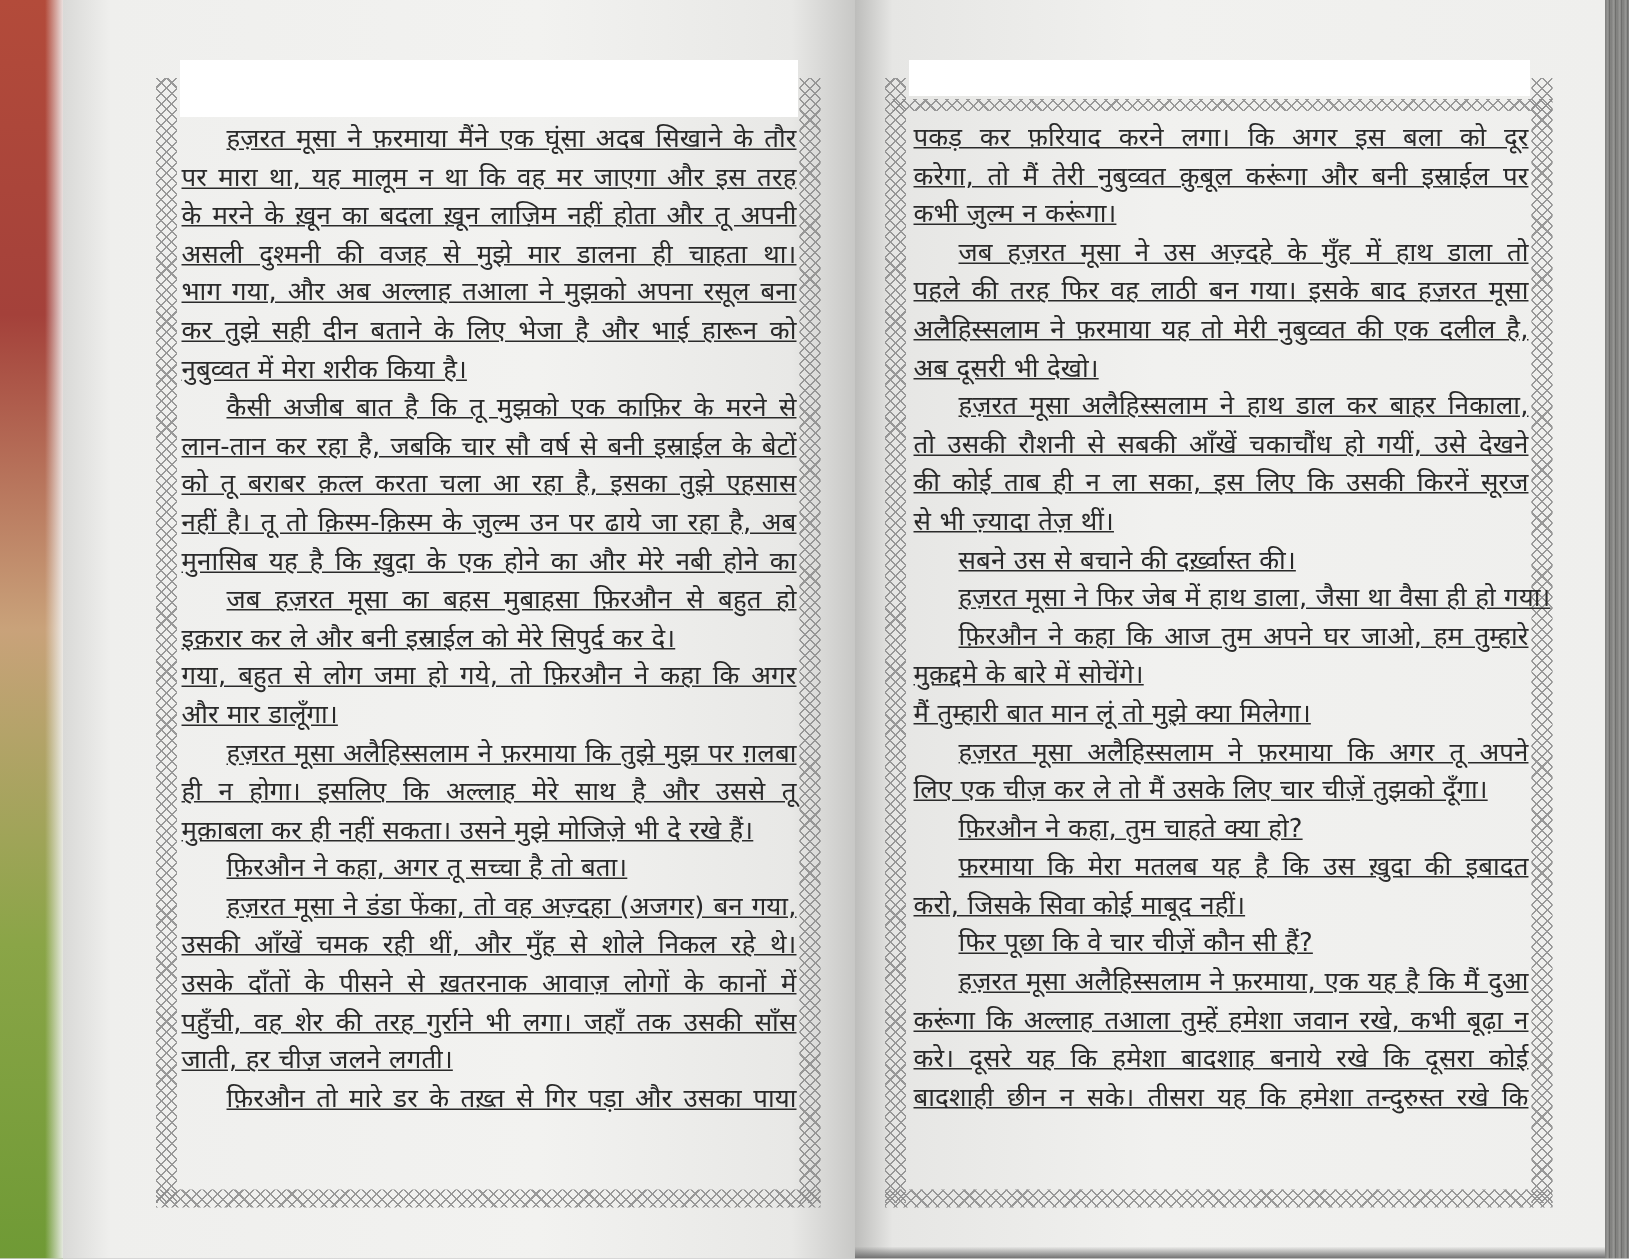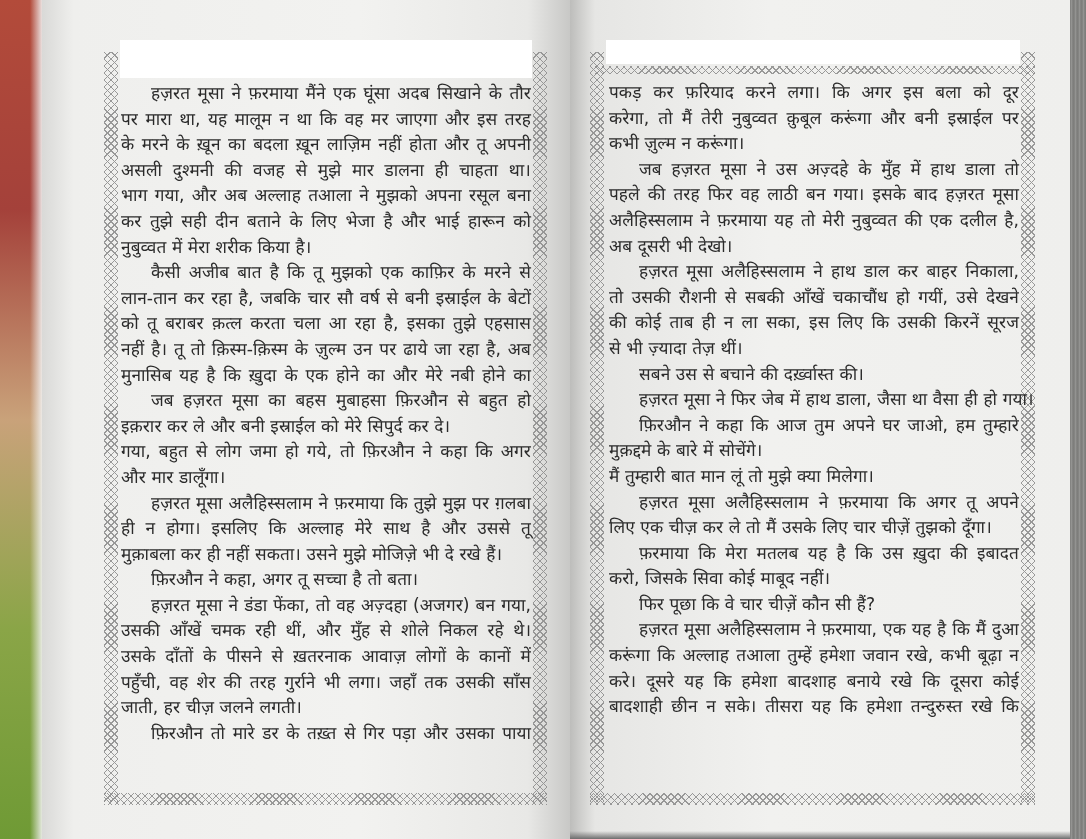--- a/index.html
+++ b/index.html
@@ -48,21 +48,21 @@
     position: absolute; background: #ffffff;
   }
   .text-block {
     position: absolute;
     color: #2a2a2a;
     font-size: 17.2px;
     line-height: 25.6px;
     text-align: justify;
     letter-spacing: 0.1px;
   }
-  .text-block .line { display: block; text-align: justify; text-align-last: justify; white-space: nowrap; height: 25.6px; }
+  .text-block .line { display: block; text-align: justify; text-align-last: justify; white-space: nowrap; height: 25.6px; text-decoration: underline; }
   .text-block .line.last { text-align-last: left; }
   .text-block .line.ind { padding-left: 30px; }
 </style>
 </head>
 <body>
 
 <div class="spine-left"></div>
 
 <div class="page page-left"></div>
 
@@ -119,20 +119,21 @@
     <span class="line">तो उसकी रौशनी से सबकी आँखें चकाचौंध हो गयीं, उसे देखने</span>
     <span class="line">की कोई ताब ही न ला सका, इस लिए कि उसकी किरनें सूरज</span>
     <span class="line last">से भी ज़्यादा तेज़ थीं।</span>
     <span class="line ind last">सबने उस से बचाने की दर्ख़्वास्त की।</span>
     <span class="line ind">हज़रत मूसा ने फिर जेब में हाथ डाला, जैसा था वैसा ही हो गया।</span>
     <span class="line ind">फ़िरऔन ने कहा कि आज तुम अपने घर जाओ, हम तुम्हारे</span>
     <span class="line last">मुक़द्दमे के बारे में सोचेंगे।</span>
     <span class="line last">मैं तुम्हारी बात मान लूं तो मुझे क्या मिलेगा।</span>
     <span class="line ind">हज़रत मूसा अलैहिस्सलाम ने फ़रमाया कि अगर तू अपने</span>
     <span class="line last">लिए एक चीज़ कर ले तो मैं उसके लिए चार चीज़ें तुझको दूँगा।</span>
+    <span class="line ind last">फ़िरऔन ने कहा, तुम चाहते क्या हो?</span>
     <span class="line ind">फ़रमाया कि मेरा मतलब यह है कि उस ख़ुदा की इबादत</span>
     <span class="line last">करो, जिसके सिवा कोई माबूद नहीं।</span>
     <span class="line ind last">फिर पूछा कि वे चार चीज़ें कौन सी हैं?</span>
     <span class="line ind">हज़रत मूसा अलैहिस्सलाम ने फ़रमाया, एक यह है कि मैं दुआ</span>
     <span class="line">करूंगा कि अल्लाह तआला तुम्हें हमेशा जवान रखे, कभी बूढ़ा न</span>
     <span class="line">करे। दूसरे यह कि हमेशा बादशाह बनाये रखे कि दूसरा कोई</span>
     <span class="line">बादशाही छीन न सके। तीसरा यह कि हमेशा तन्दुरुस्त रखे कि</span>
   </div>
 
 <div class="edge-right"></div>

